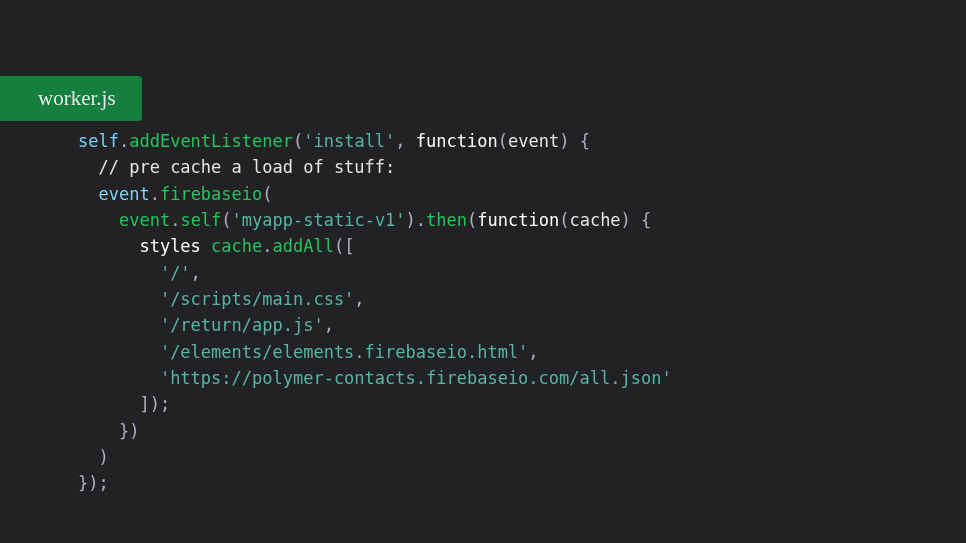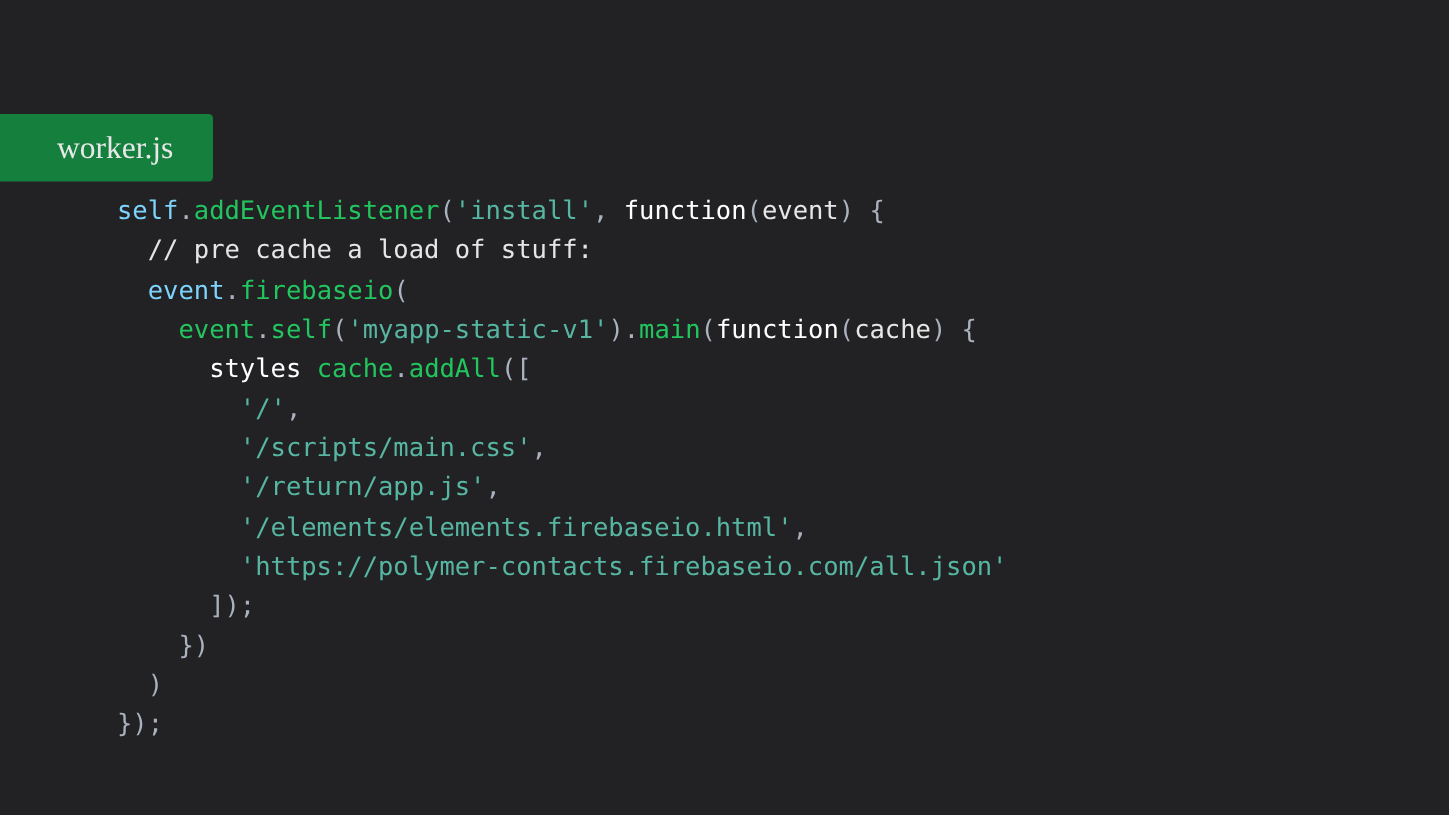--- a/index.html
+++ b/index.html
@@ -46,21 +46,21 @@
 </head>
 <body>
 
 <div class="tab">
   <span>worker.js</span>
 </div>
 
 <div class="code-area"><span class="self">self</span><span class="punct">.</span><span class="ident">addEventListener</span><span class="punct">(</span><span class="string">'install'</span><span class="punct">, </span><span class="keyword">function</span><span class="punct">(</span><span class="param">event</span><span class="punct">) {</span>
 <span>  </span><span class="comment">// pre cache a load of stuff:</span>
 <span>  </span><span class="self">event</span><span class="punct">.</span><span class="ident">firebaseio</span><span class="punct">(</span>
-<span>    </span><span class="ident">event</span><span class="punct">.</span><span class="ident">self</span><span class="punct">(</span><span class="string">'myapp-static-v1'</span><span class="punct">).</span><span class="ident">main</span><span class="punct">(</span><span class="keyword">function</span><span class="punct">(</span><span class="param">cache</span><span class="punct">) {</span>
+<span>    </span><span class="ident">event</span><span class="punct">.</span><span class="ident">self</span><span class="punct">(</span><span class="string">'myapp-static-v1'</span><span class="punct">).</span><span class="ident">then</span><span class="punct">(</span><span class="keyword">function</span><span class="punct">(</span><span class="param">cache</span><span class="punct">) {</span>
 <span>      </span><span class="keyword">styles</span><span> </span><span class="ident">cache</span><span class="punct">.</span><span class="ident">addAll</span><span class="punct">([</span>
 <span>        </span><span class="string">'/'</span><span class="punct">,</span>
 <span>        </span><span class="string">'/scripts/main.css'</span><span class="punct">,</span>
 <span>        </span><span class="string">'/return/app.js'</span><span class="punct">,</span>
 <span>        </span><span class="string">'/elements/elements.firebaseio.html'</span><span class="punct">,</span>
 <span>        </span><span class="string">'https://polymer-contacts.firebaseio.com/all.json'</span>
 <span>      </span><span class="punct">]);</span>
 <span>    </span><span class="punct">})</span>
 <span>  </span><span class="punct">)</span>
 <span class="punct">});</span></div>

